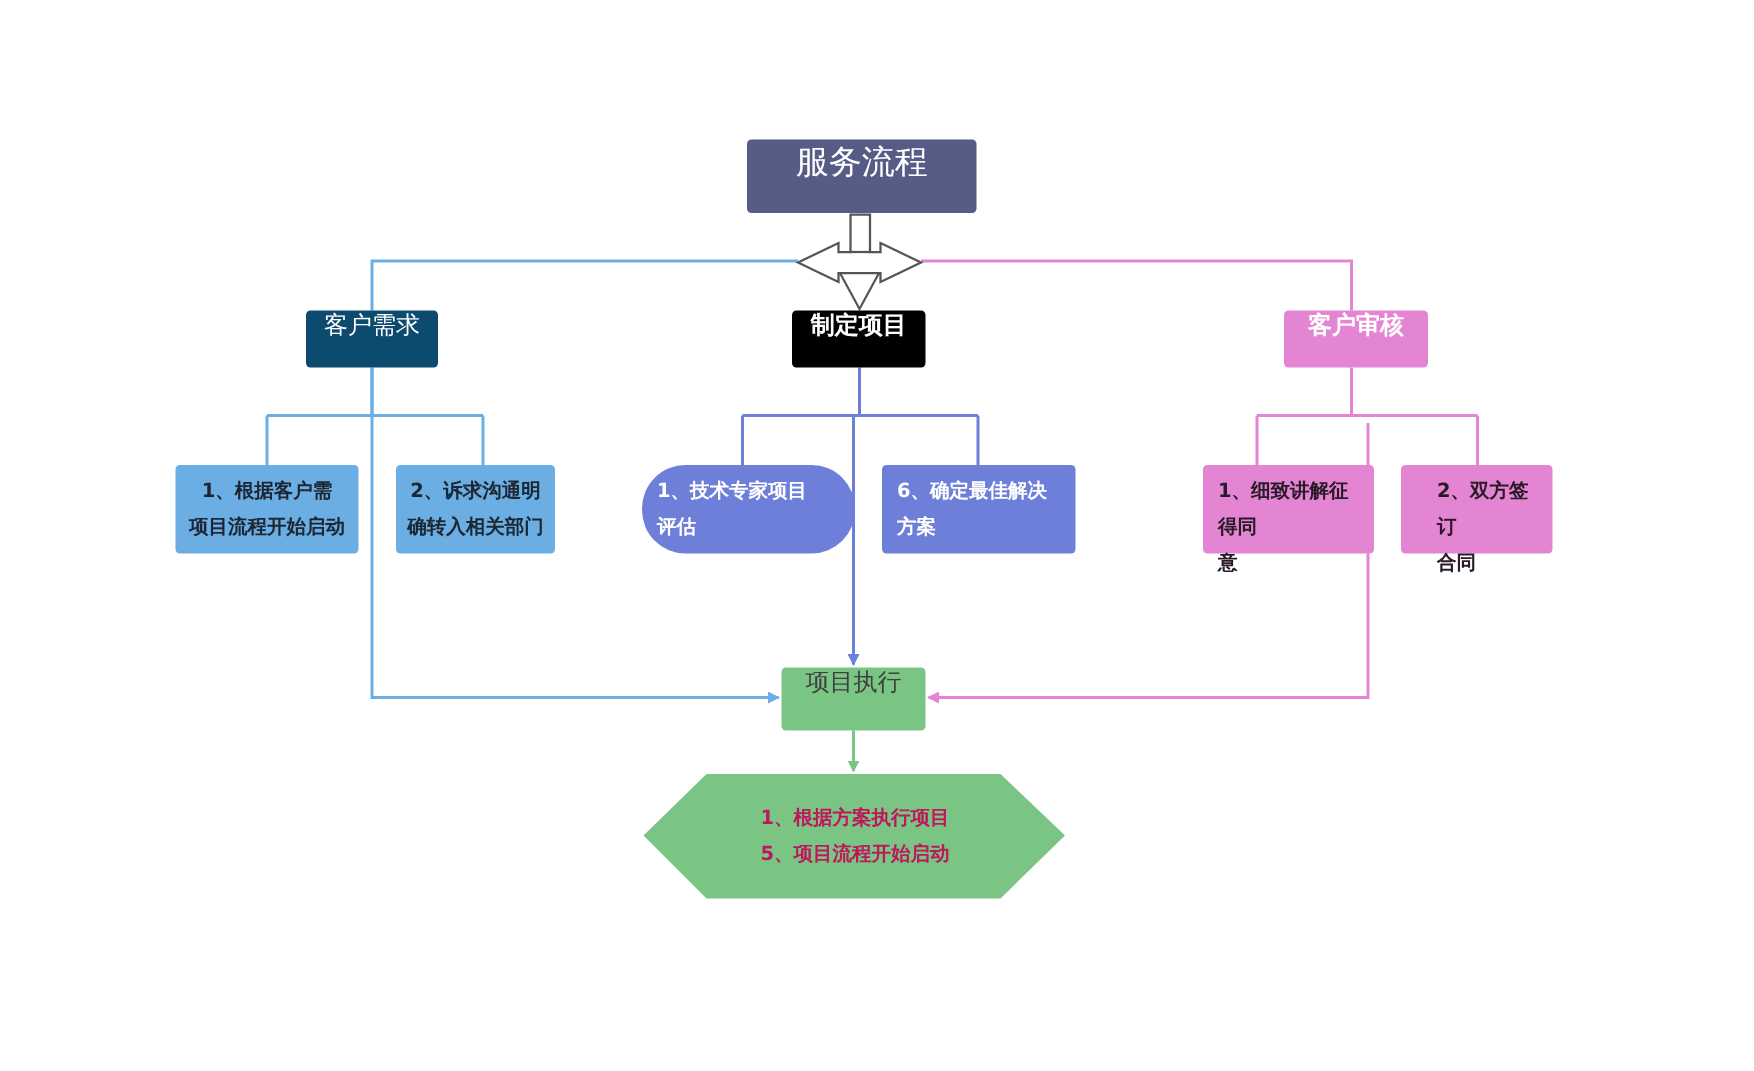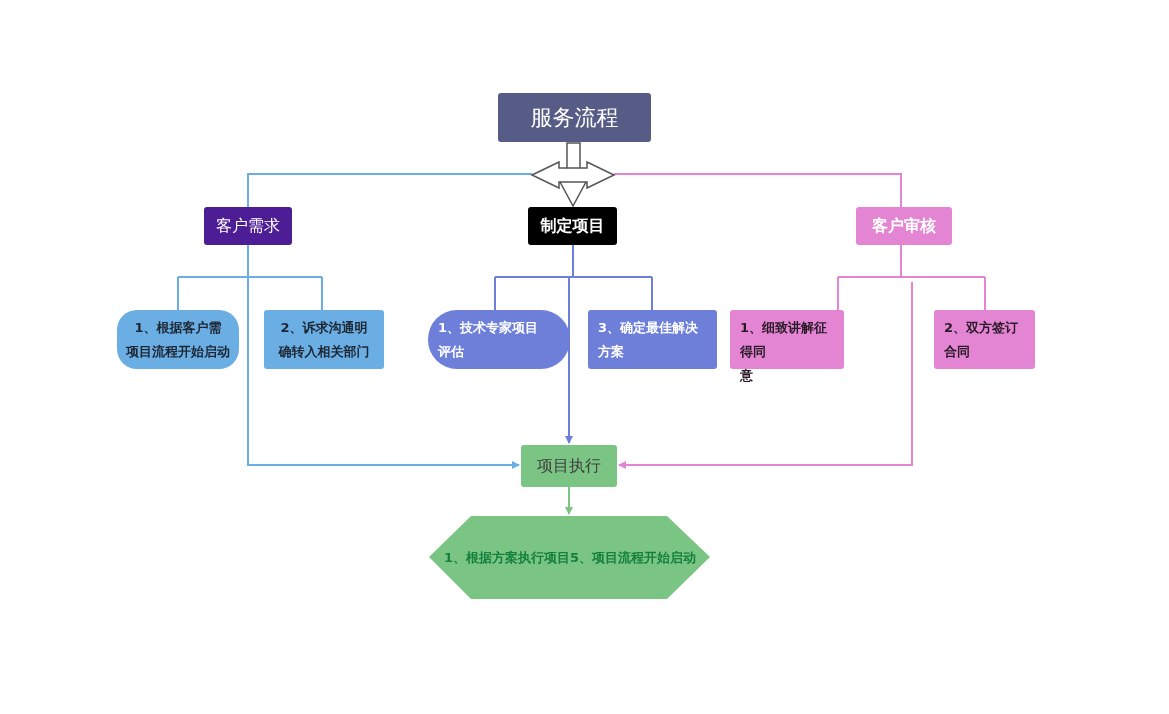--- a/index.html
+++ b/index.html
@@ -1,36 +1,36 @@
 <!DOCTYPE html>
 <html><head>
   <meta charset="utf-8">
   <style>
     html, body { margin: 0; padding: 0; background: #ffffff; }
     body { width: 1169px; height: 714px; position: relative; overflow: hidden;
       font-family: "DejaVu Sans", "Liberation Sans", sans-serif; }
     #canvas { position: absolute; left: 0; top: 0; }
     .box { position: absolute; box-sizing: border-box; border-radius: 3px;
-      display: flex; align-items: center; justify-content: center; color: #fff; }
+      display: flex; justify-content: center; color: #fff; }
     .title-box { left: 498px; top: 93px; width: 153px; height: 49px; background: #565c85;
       font-size: 22px; }
     .cat { top: 207px; height: 38px; font-size: 16px; }
-    .cat-blue { left: 204px; width: 88px; background: #4c1d95; }
+    .cat-blue { left: 204px; width: 88px; background: #0c4a6e; }
     .cat-indigo { left: 528px; width: 89px; background: #000000; font-weight: bold; }
     .cat-pink { left: 856px; width: 96px; background: #e385d3; font-weight: bold; }
     .sub { top: 310px; height: 59px; font-size: 13px; font-weight: bold; line-height: 24px;
       justify-content: flex-start; align-items: flex-start; padding: 6px 8px 0 10px; }
     .sub-blue { background: #6aaee3; color: #1d2633; justify-content: center; text-align: center; padding: 6px 6px 0 6px; }
     .sub-indigo { background: #6e7fd9; color: #ffffff; }
     .sub-pink { background: #e385d3; color: #2a1a28; }
     .exec-box { left: 521px; top: 445px; width: 96px; height: 42px; background: #7ac584;
       color: #404040; font-size: 16px; }
     .hex-text { position: absolute; left: 430px; top: 516px; width: 280px; height: 83px;
-      display: flex; flex-direction: row; align-items: center; justify-content: center;
-      font-size: 13px; font-weight: bold; color: #15803d; line-height: 24px; }
+      display: flex; flex-direction: column; align-items: center; justify-content: center;
+      font-size: 13px; font-weight: bold; color: #be185d; line-height: 24px; }
   </style>
 </head>
 <body>
 
 <svg id="canvas" width="1169" height="714">
   <defs>
     <marker id="arr-blue" markerWidth="8" markerHeight="8" refX="7" refY="4" orient="auto" markerUnits="userSpaceOnUse">
       <path d="M0,0 L8,4 L0,8 Z" fill="#6aaee3"></path>
     </marker>
     <marker id="arr-indigo" markerWidth="8" markerHeight="8" refX="7" refY="4" orient="auto" markerUnits="userSpaceOnUse">
@@ -79,53 +79,53 @@
 <div class="box cat cat-blue">
   <span>客户需求</span>
 </div>
 <div class="box cat cat-indigo">
   <span>制定项目</span>
 </div>
 <div class="box cat cat-pink">
   <span>客户审核</span>
 </div>
 
-<div class="box sub sub-blue" style="left:117px; width:122px;border-radius:20px;">
+<div class="box sub sub-blue" style="left:117px; width:122px;">
   <div>
     <div>1、根据客户需</div>
     <div>项目流程开始启动</div>
   </div>
 </div>
-<div class="box sub sub-blue" style="left:264px; width:120px;">
+<div class="box sub sub-blue" style="left:264px; width:106px;">
   <div>
     <div>2、诉求沟通明</div>
     <div>确转入相关部门</div>
   </div>
 </div>
 
 <div class="box sub sub-indigo" style="left:428px; width:142px;border-radius:29px;">
   <div>
     <div>1、技术专家项目</div>
     <div>评估</div>
   </div>
 </div>
 <div class="box sub sub-indigo" style="left:588px; width:129px;">
   <div>
-    <div>3、确定最佳解决</div>
+    <div>6、确定最佳解决</div>
     <div>方案</div>
   </div>
 </div>
 
-<div class="box sub sub-pink" style="left:730px; width:114px;">
+<div class="box sub sub-pink" style="left:802px; width:114px;">
   <div>
     <div>1、细致讲解征得同</div>
     <div>意</div>
   </div>
 </div>
-<div class="box sub sub-pink" style="left:934px; width:101px;">
+<div class="box sub sub-pink" style="left:934px; width:101px;padding-left:24px;">
   <div>
     <div>2、双方签订</div>
     <div>合同</div>
   </div>
 </div>
 
 <div class="box exec-box">
   <span>项目执行</span>
 </div>
 

